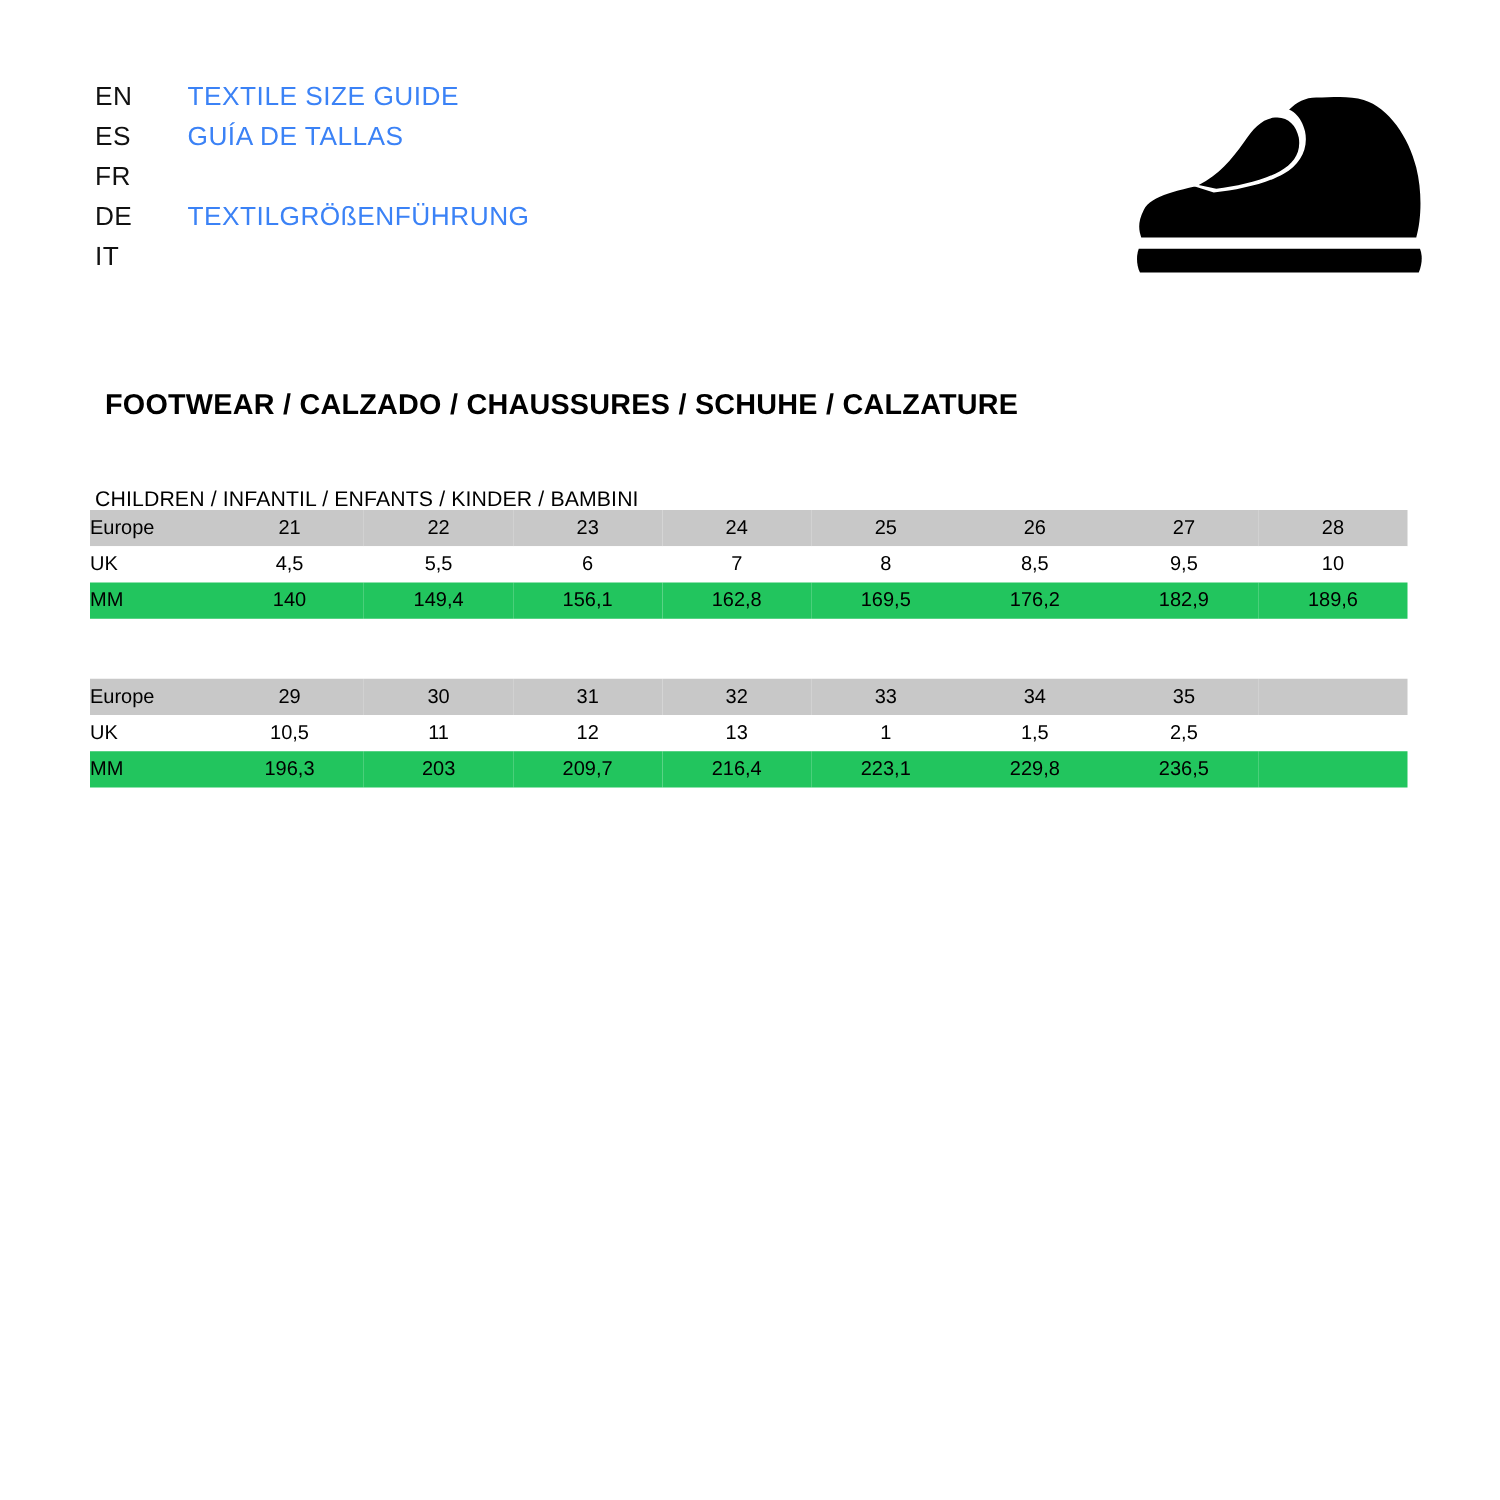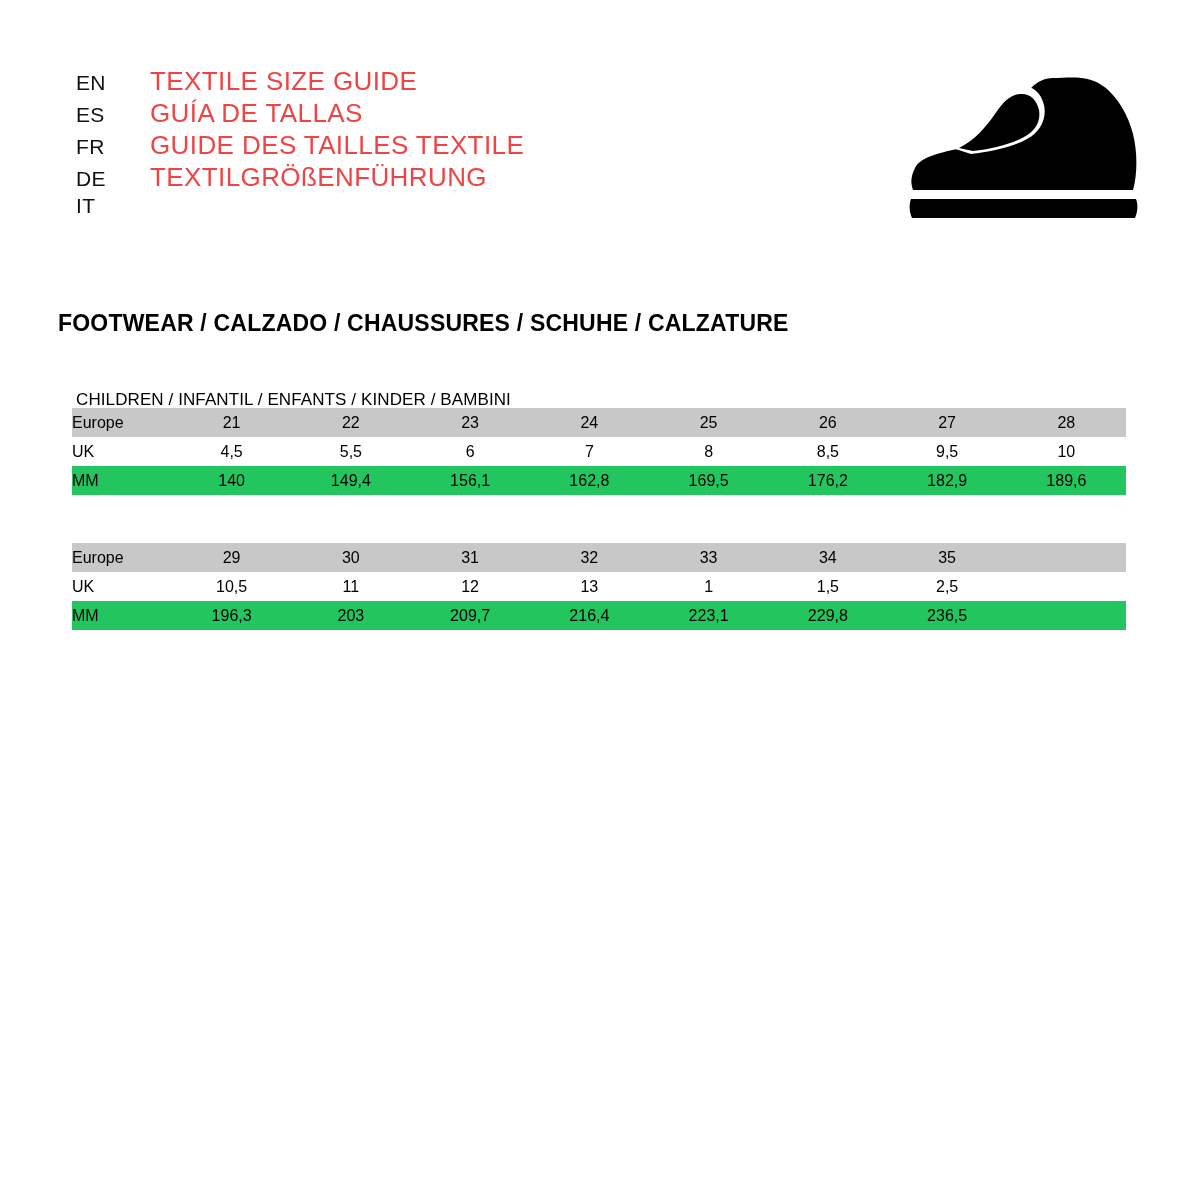--- a/index.html
+++ b/index.html
@@ -31,38 +31,38 @@
     align-items: baseline;
     height: 32px;
   }
   .lang-code {
     width: 74px;
     font-size: 21px;
     letter-spacing: 0.3px;
     color: #111;
   }
   .lang-text {
-    font-size: 26px;
+    font-size: 21px;
     letter-spacing: 0.4px;
-    color: #ef4444;
+    color: #3b82f6;
   }
 
   
   .shoe-icon {
     position: absolute;
     left: 905px;
     top: 72px;
     width: 235px;
     height: 150px;
   }
 
   
   .section-title {
     position: absolute;
-    left: 58px;
+    left: 84px;
     top: 310px;
     font-size: 23px;
     font-weight: bold;
     letter-spacing: 0.2px;
   }
   .group-title {
     position: absolute;
     left: 76px;
     top: 374px;
     font-size: 17px;
@@ -105,21 +105,20 @@
     <div class="lang-row">
       <span class="lang-code">EN</span>
       <span class="lang-text">TEXTILE SIZE GUIDE</span>
     </div>
     <div class="lang-row">
       <span class="lang-code">ES</span>
       <span class="lang-text">GUÍA DE TALLAS</span>
     </div>
     <div class="lang-row">
       <span class="lang-code">FR</span>
-      <span class="lang-text">GUIDE DES TAILLES TEXTILE</span>
     </div>
     <div class="lang-row">
       <span class="lang-code">DE</span>
       <span class="lang-text">TEXTILGRÖßENFÜHRUNG</span>
     </div>
     <div class="lang-row">
       <span class="lang-code">IT</span>
     </div>
   </div>
 

